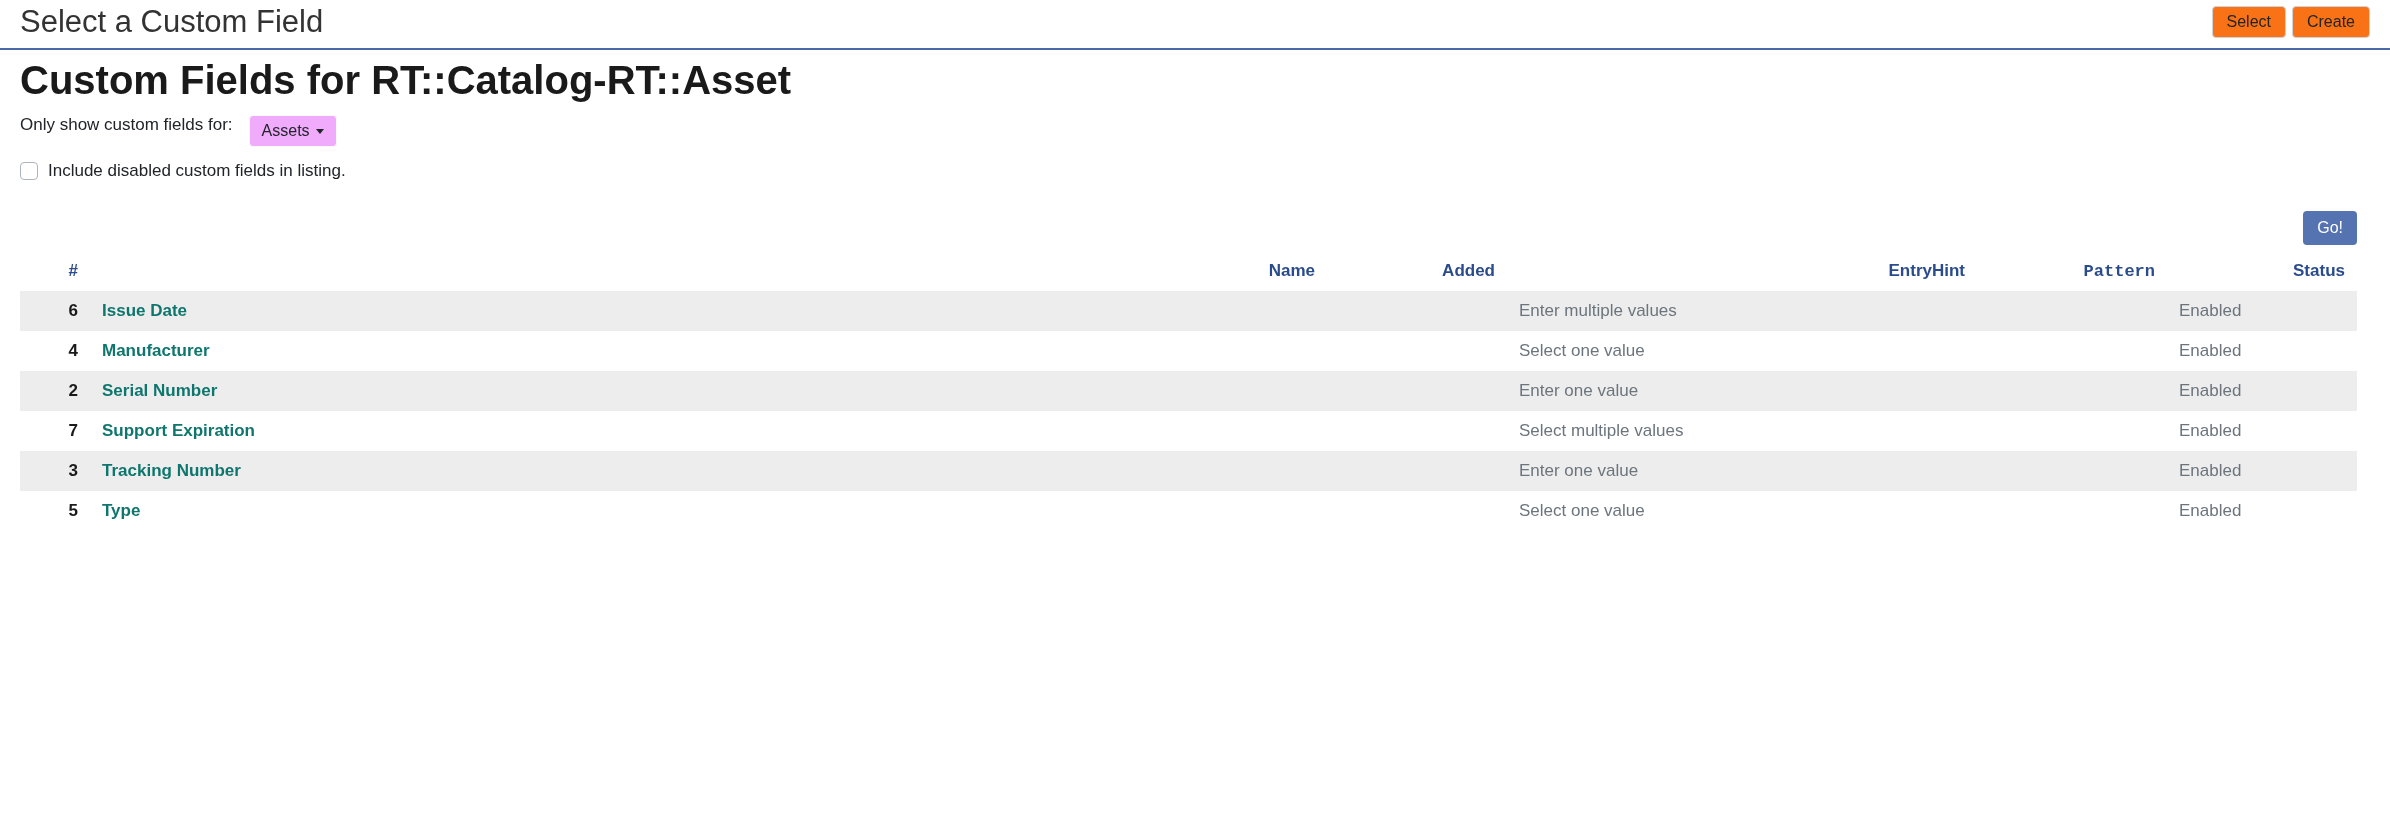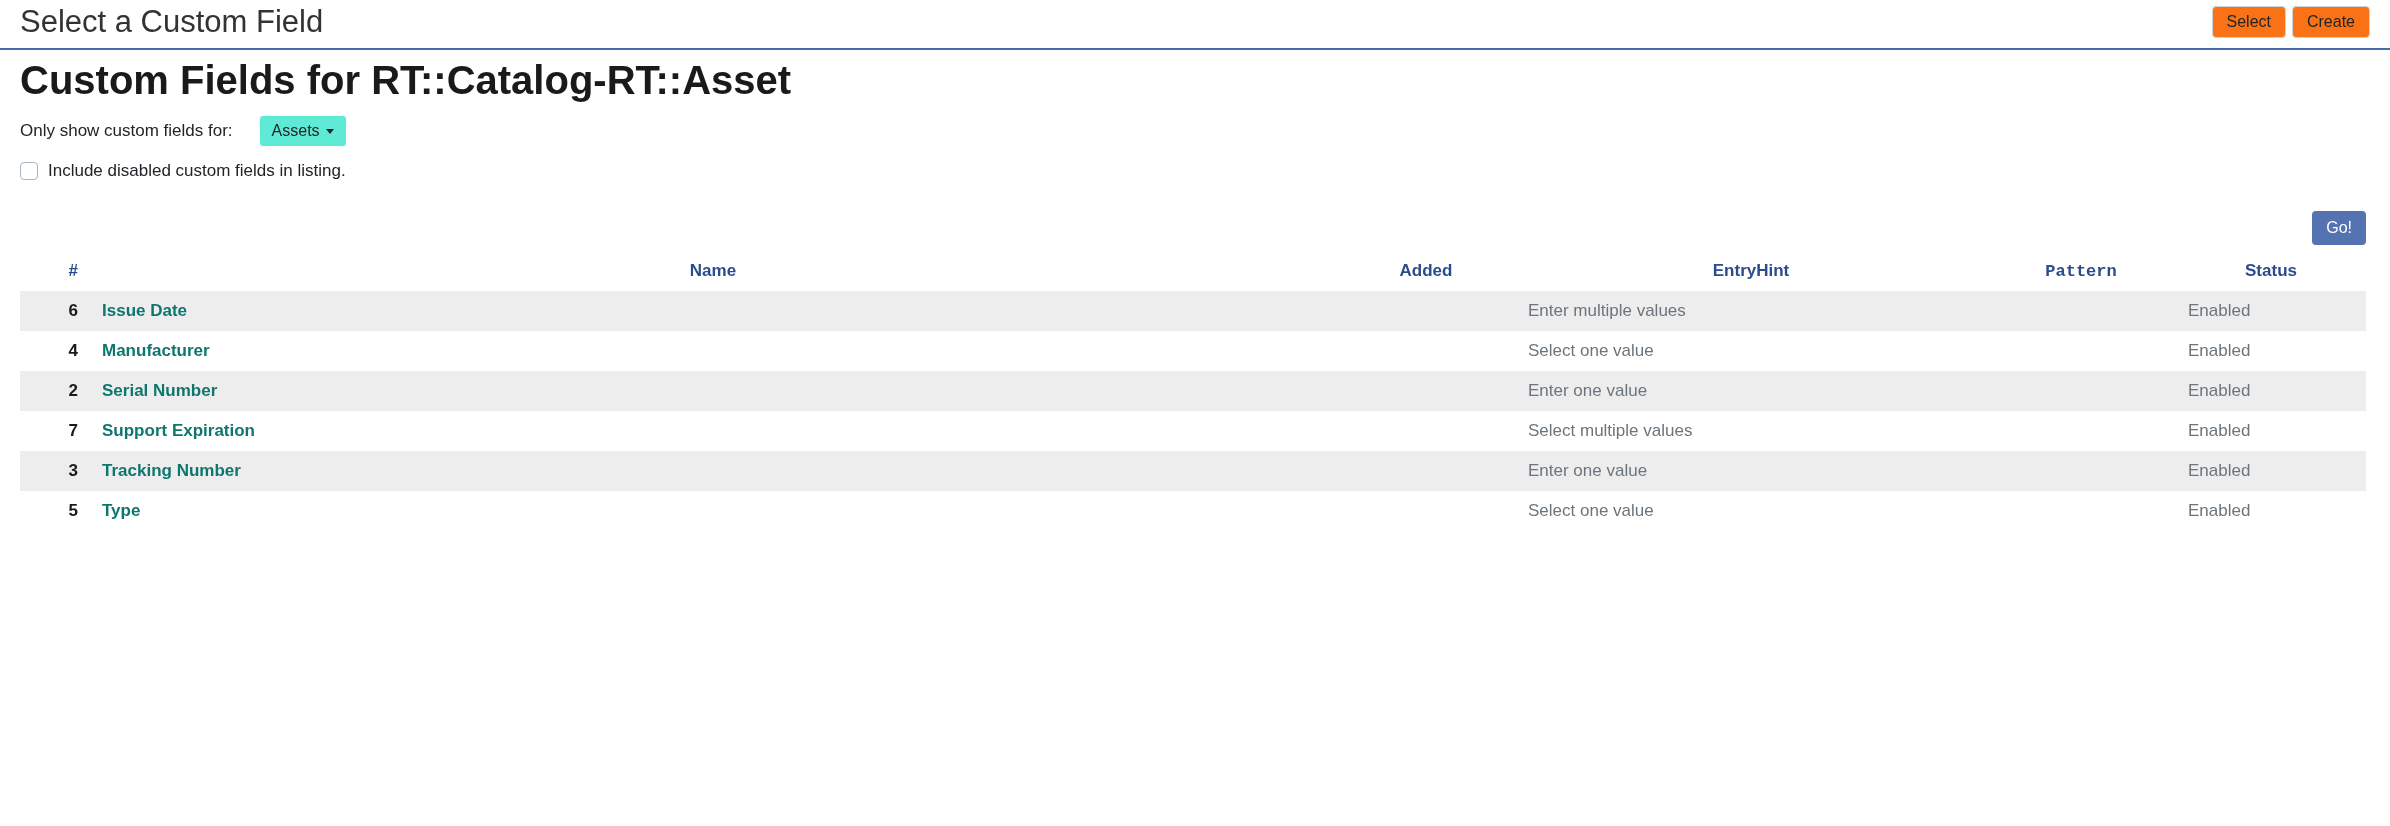--- a/index.html
+++ b/index.html
@@ -35,40 +35,39 @@
     .btn-outline {
       background: #f97316;
       border: 1px solid #ced4da;
       border-radius: 4px;
       padding: 6px 14px;
       font-size: 16px;
       color: #212529;
       cursor: pointer;
     }
     .content {
-      padding: 8px 24px 20px 20px;
+      padding: 8px 33px 20px 20px;
     }
     .page-title {
       font-size: 40px;
       font-weight: 600;
       color: #1a1a1a;
       margin-bottom: 12px;
     }
     .filter-row {
       display: flex;
-      align-items: center;
-      gap: 26px;
+      gap: 16px;
       margin-bottom: 14px;
       font-size: 17px;
     }
     .filter-label {
       color: #212529;
     }
     .dropdown {
-      background: #5eead4;
+      background: #f0abfc;
       border: 1px solid #f8f9fa;
       border-radius: 4px;
       padding: 6px 12px;
       font-size: 16px;
       color: #212529;
       cursor: pointer;
       display: inline-flex;
       align-items: center;
       gap: 4px;
     }
@@ -109,21 +108,21 @@
       border-radius: 4px;
       padding: 8px 14px;
       font-size: 16px;
       cursor: pointer;
     }
     table {
       width: 100%;
       border-collapse: collapse;
     }
     thead th {
-      text-align: center;
+      text-align: right;
       font-weight: 700;
       color: #2b4c8c;
       padding: 10px 12px;
       font-size: 17px;
     }
     thead th.col-num {
       text-align: right;
       width: 70px;
       color: #2b4c8c;
     }

